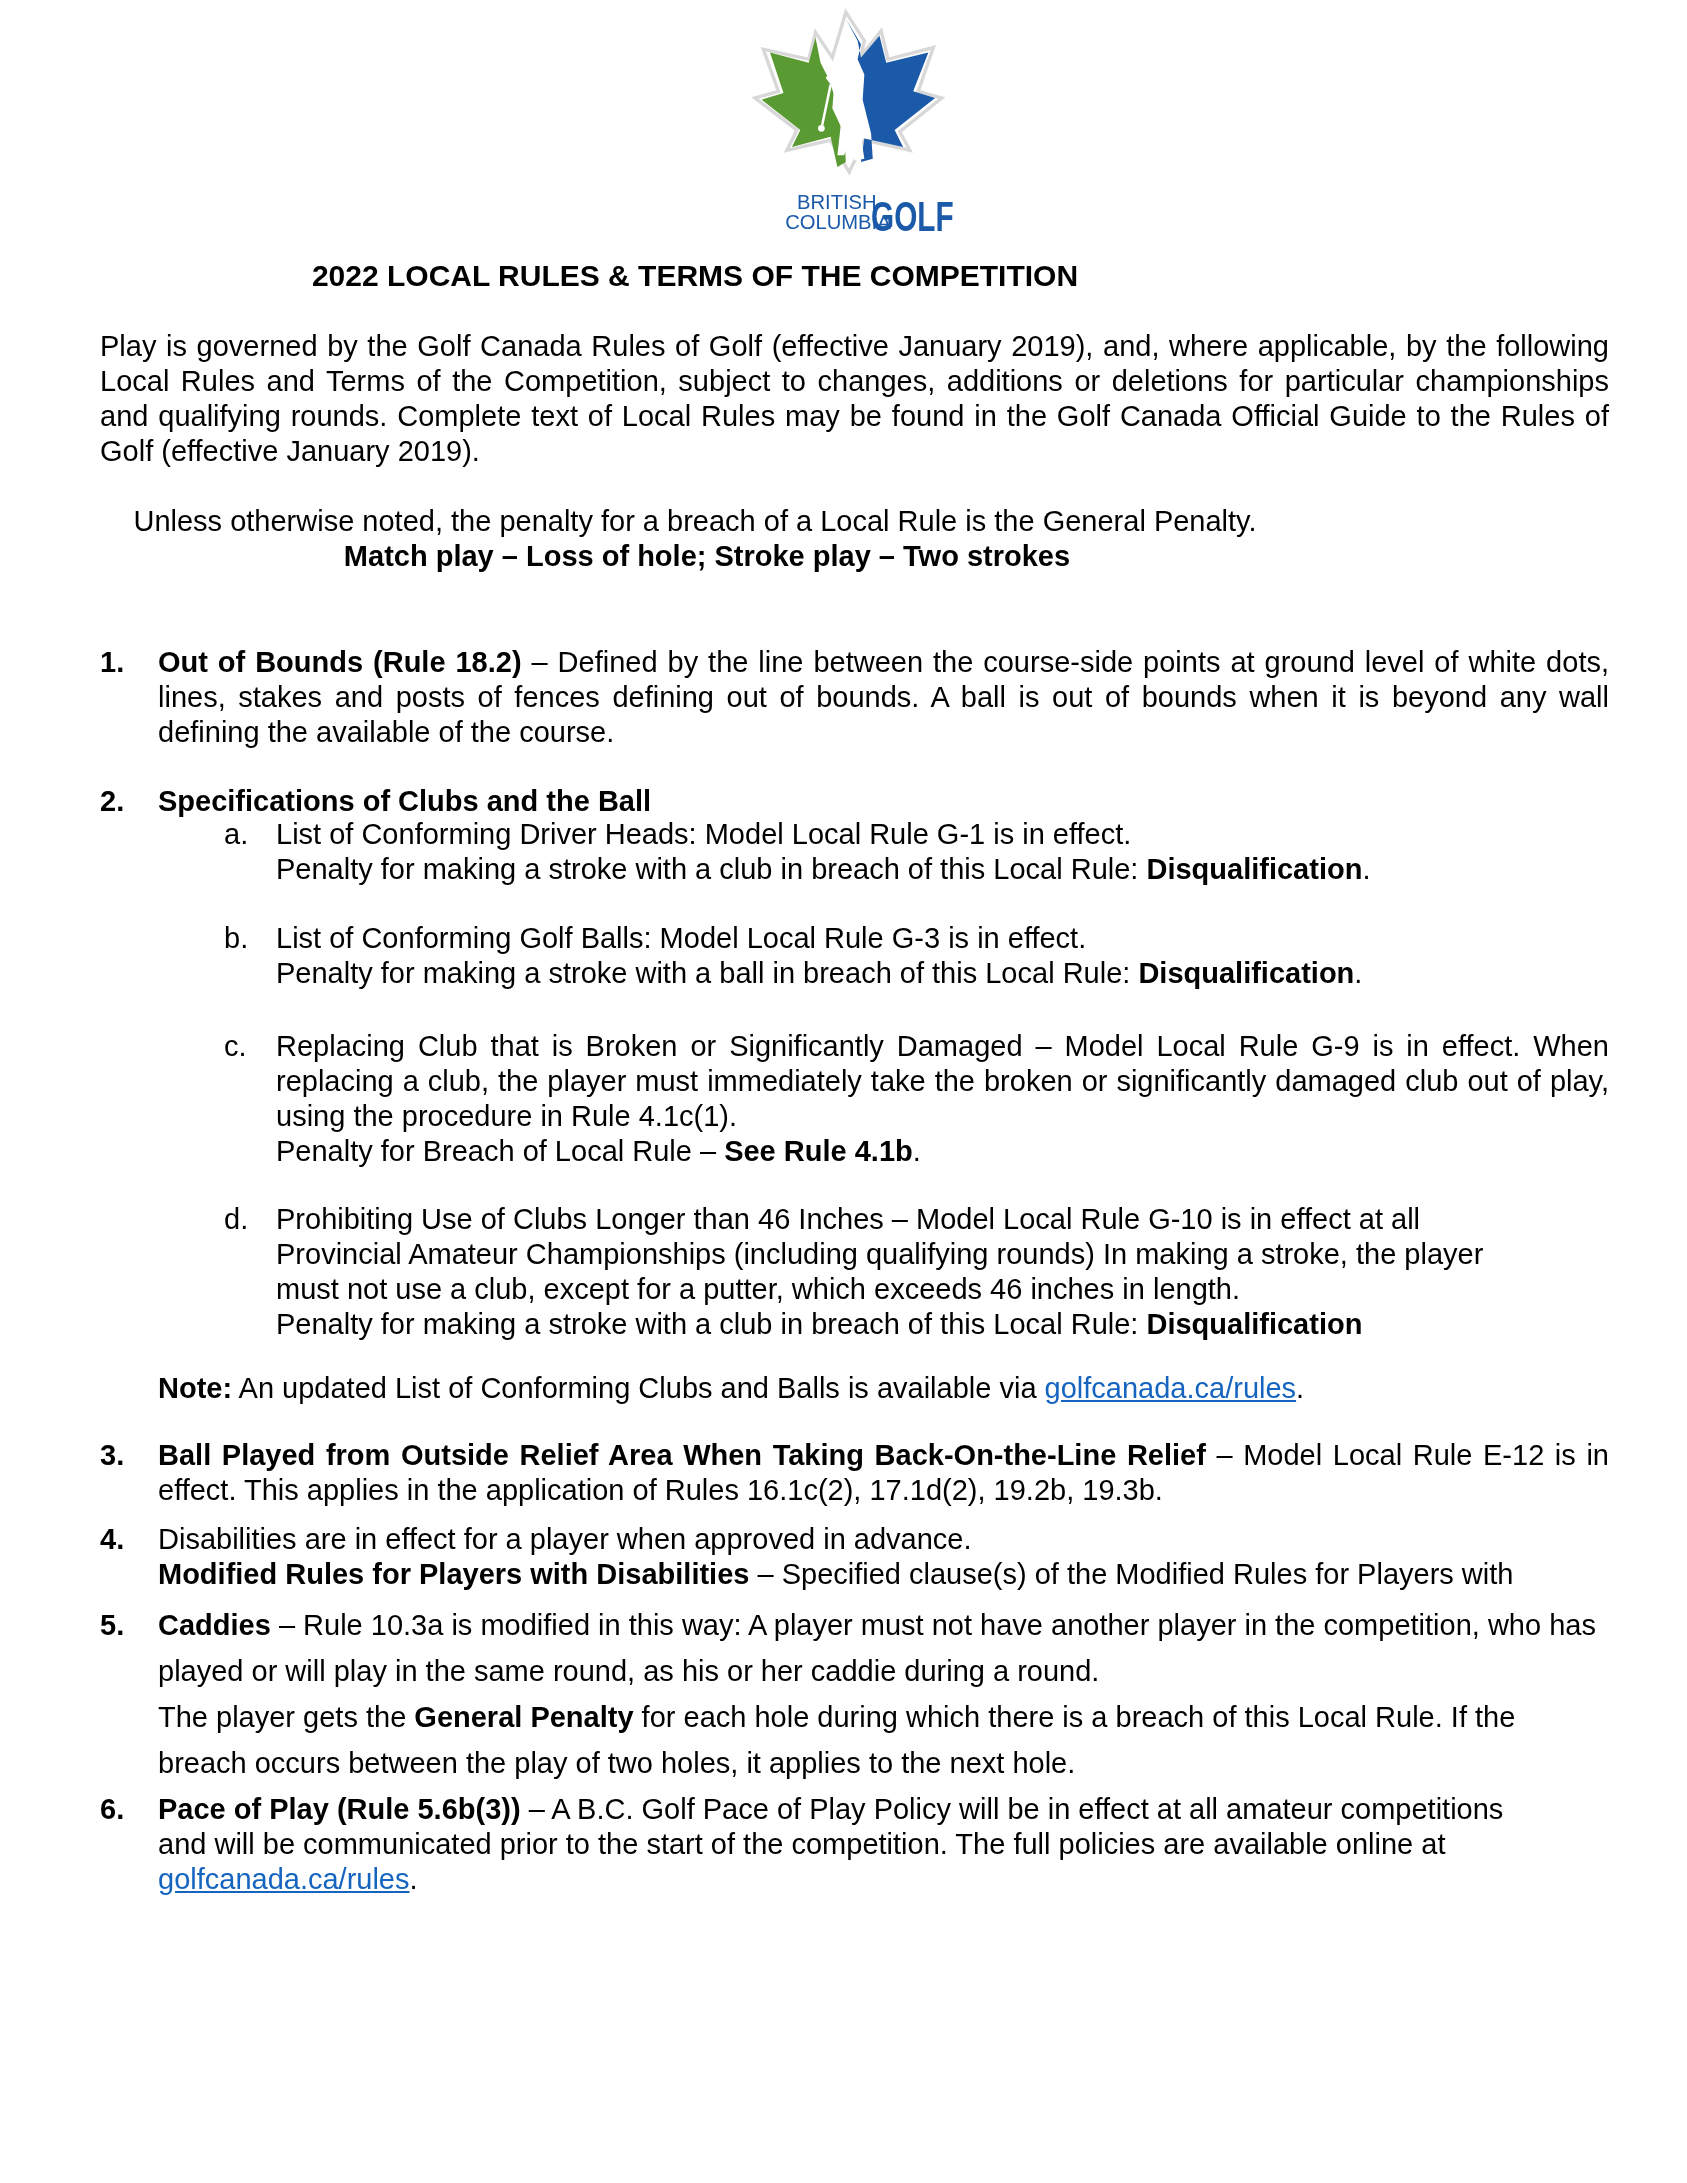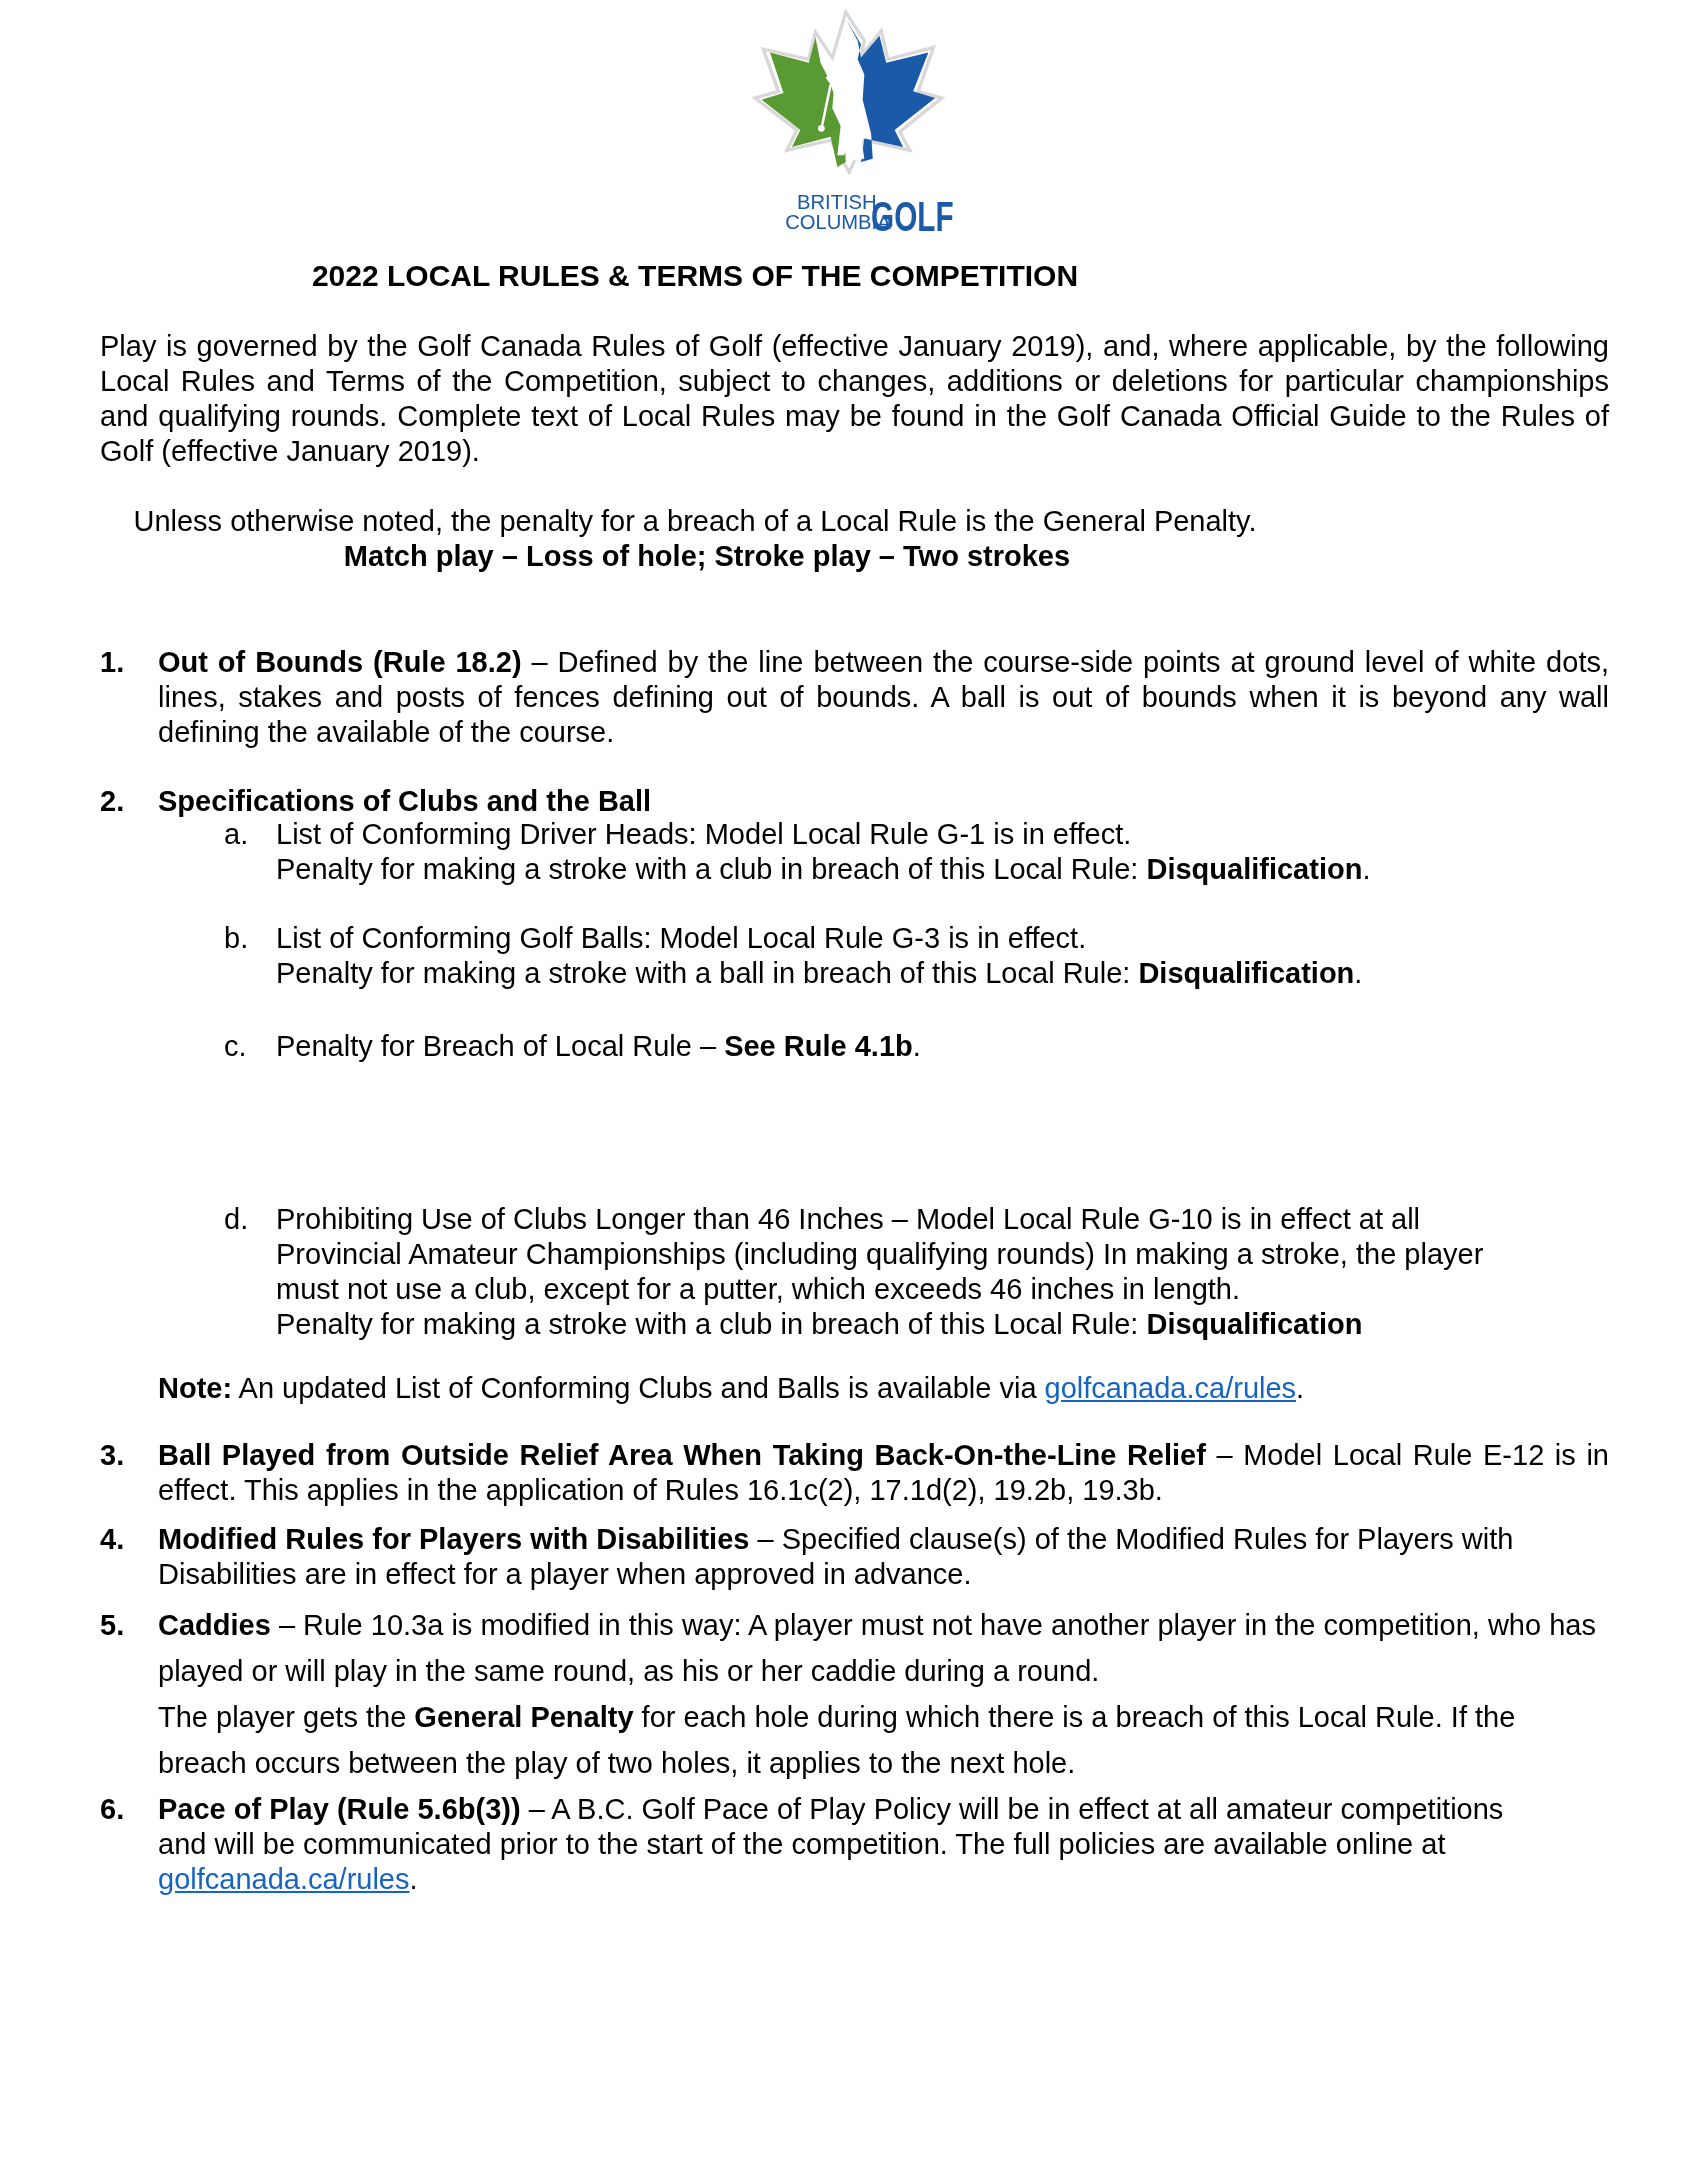--- a/index.html
+++ b/index.html
@@ -61,20 +61,21 @@
 </div>
 
 <div class="sublbl" style="top:921px;">b.</div>
 <div class="blk sub" style="top:921px;">
   <div>List of Conforming Golf Balls: Model Local Rule G-3 is in effect.</div>
   <div><span>Penalty for making a stroke with a ball in breach of this Local Rule: </span><b>Disqualification</b><span>.</span></div>
 </div>
 
 <div class="sublbl" style="top:1029px;">c.</div>
 <div class="blk sub" style="top:1029px;">
+  <div class="just">Replacing Club that is Broken or Significantly Damaged – Model Local Rule G-9 is in effect. When replacing a club, the player must immediately take the broken or significantly damaged club out of play, using the procedure in Rule 4.1c(1).</div>
   <div><span>Penalty for Breach of Local Rule – </span><b>See Rule 4.1b</b><span>.</span></div>
 </div>
 
 <div class="sublbl" style="top:1202px;">d.</div>
 <div class="blk sub" style="top:1202px;">
   <div>Prohibiting Use of Clubs Longer than 46 Inches – Model Local Rule G-10 is in effect at all</div>
   <div>Provincial Amateur Championships (including qualifying rounds) In making a stroke, the player</div>
   <div>must not use a club, except for a putter, which exceeds 46 inches in length.</div>
   <div><span>Penalty for making a stroke with a club in breach of this Local Rule: </span><b>Disqualification</b></div>
 </div>
@@ -83,22 +84,22 @@
   <b>Note:</b><span> An updated List of Conforming Clubs and Balls is available via </span><a class="link">golfcanada.ca/rules</a><span>.</span>
 </div>
 
 <div class="num" style="top:1438px;">3.</div>
 <div class="blk item just" style="top:1438px;">
   <b>Ball Played from Outside Relief Area When Taking Back-On-the-Line Relief</b><span> – Model Local Rule E-12 is in effect. This applies in the application of Rules 16.1c(2), 17.1d(2), 19.2b, 19.3b.</span>
 </div>
 
 <div class="num" style="top:1522px;">4.</div>
 <div class="blk item" style="top:1522px;">
+  <div>Disabilities are in effect for a player when approved in advance.</div>
   <div><b>Modified Rules for Players with Disabilities</b><span> – Specified clause(s) of the Modified Rules for Players with</span></div>
-  <div>Disabilities are in effect for a player when approved in advance.</div>
 </div>
 
 <div class="num" style="top:1602px; line-height:46px;">5.</div>
 <div class="blk item" style="top:1602px; line-height:46px;">
   <div><b>Caddies</b><span> – Rule 10.3a is modified in this way: A player must not have another player in the competition, who has played or will play in the same round, as his or her caddie during a round.</span></div>
   <div><span>The player gets the </span><b>General Penalty</b><span> for each hole during which there is a breach of this Local Rule. If the breach occurs between the play of two holes, it applies to the next hole.</span></div>
 </div>
 
 <div class="num" style="top:1792px;">6.</div>
 <div class="blk item" style="top:1792px;">

